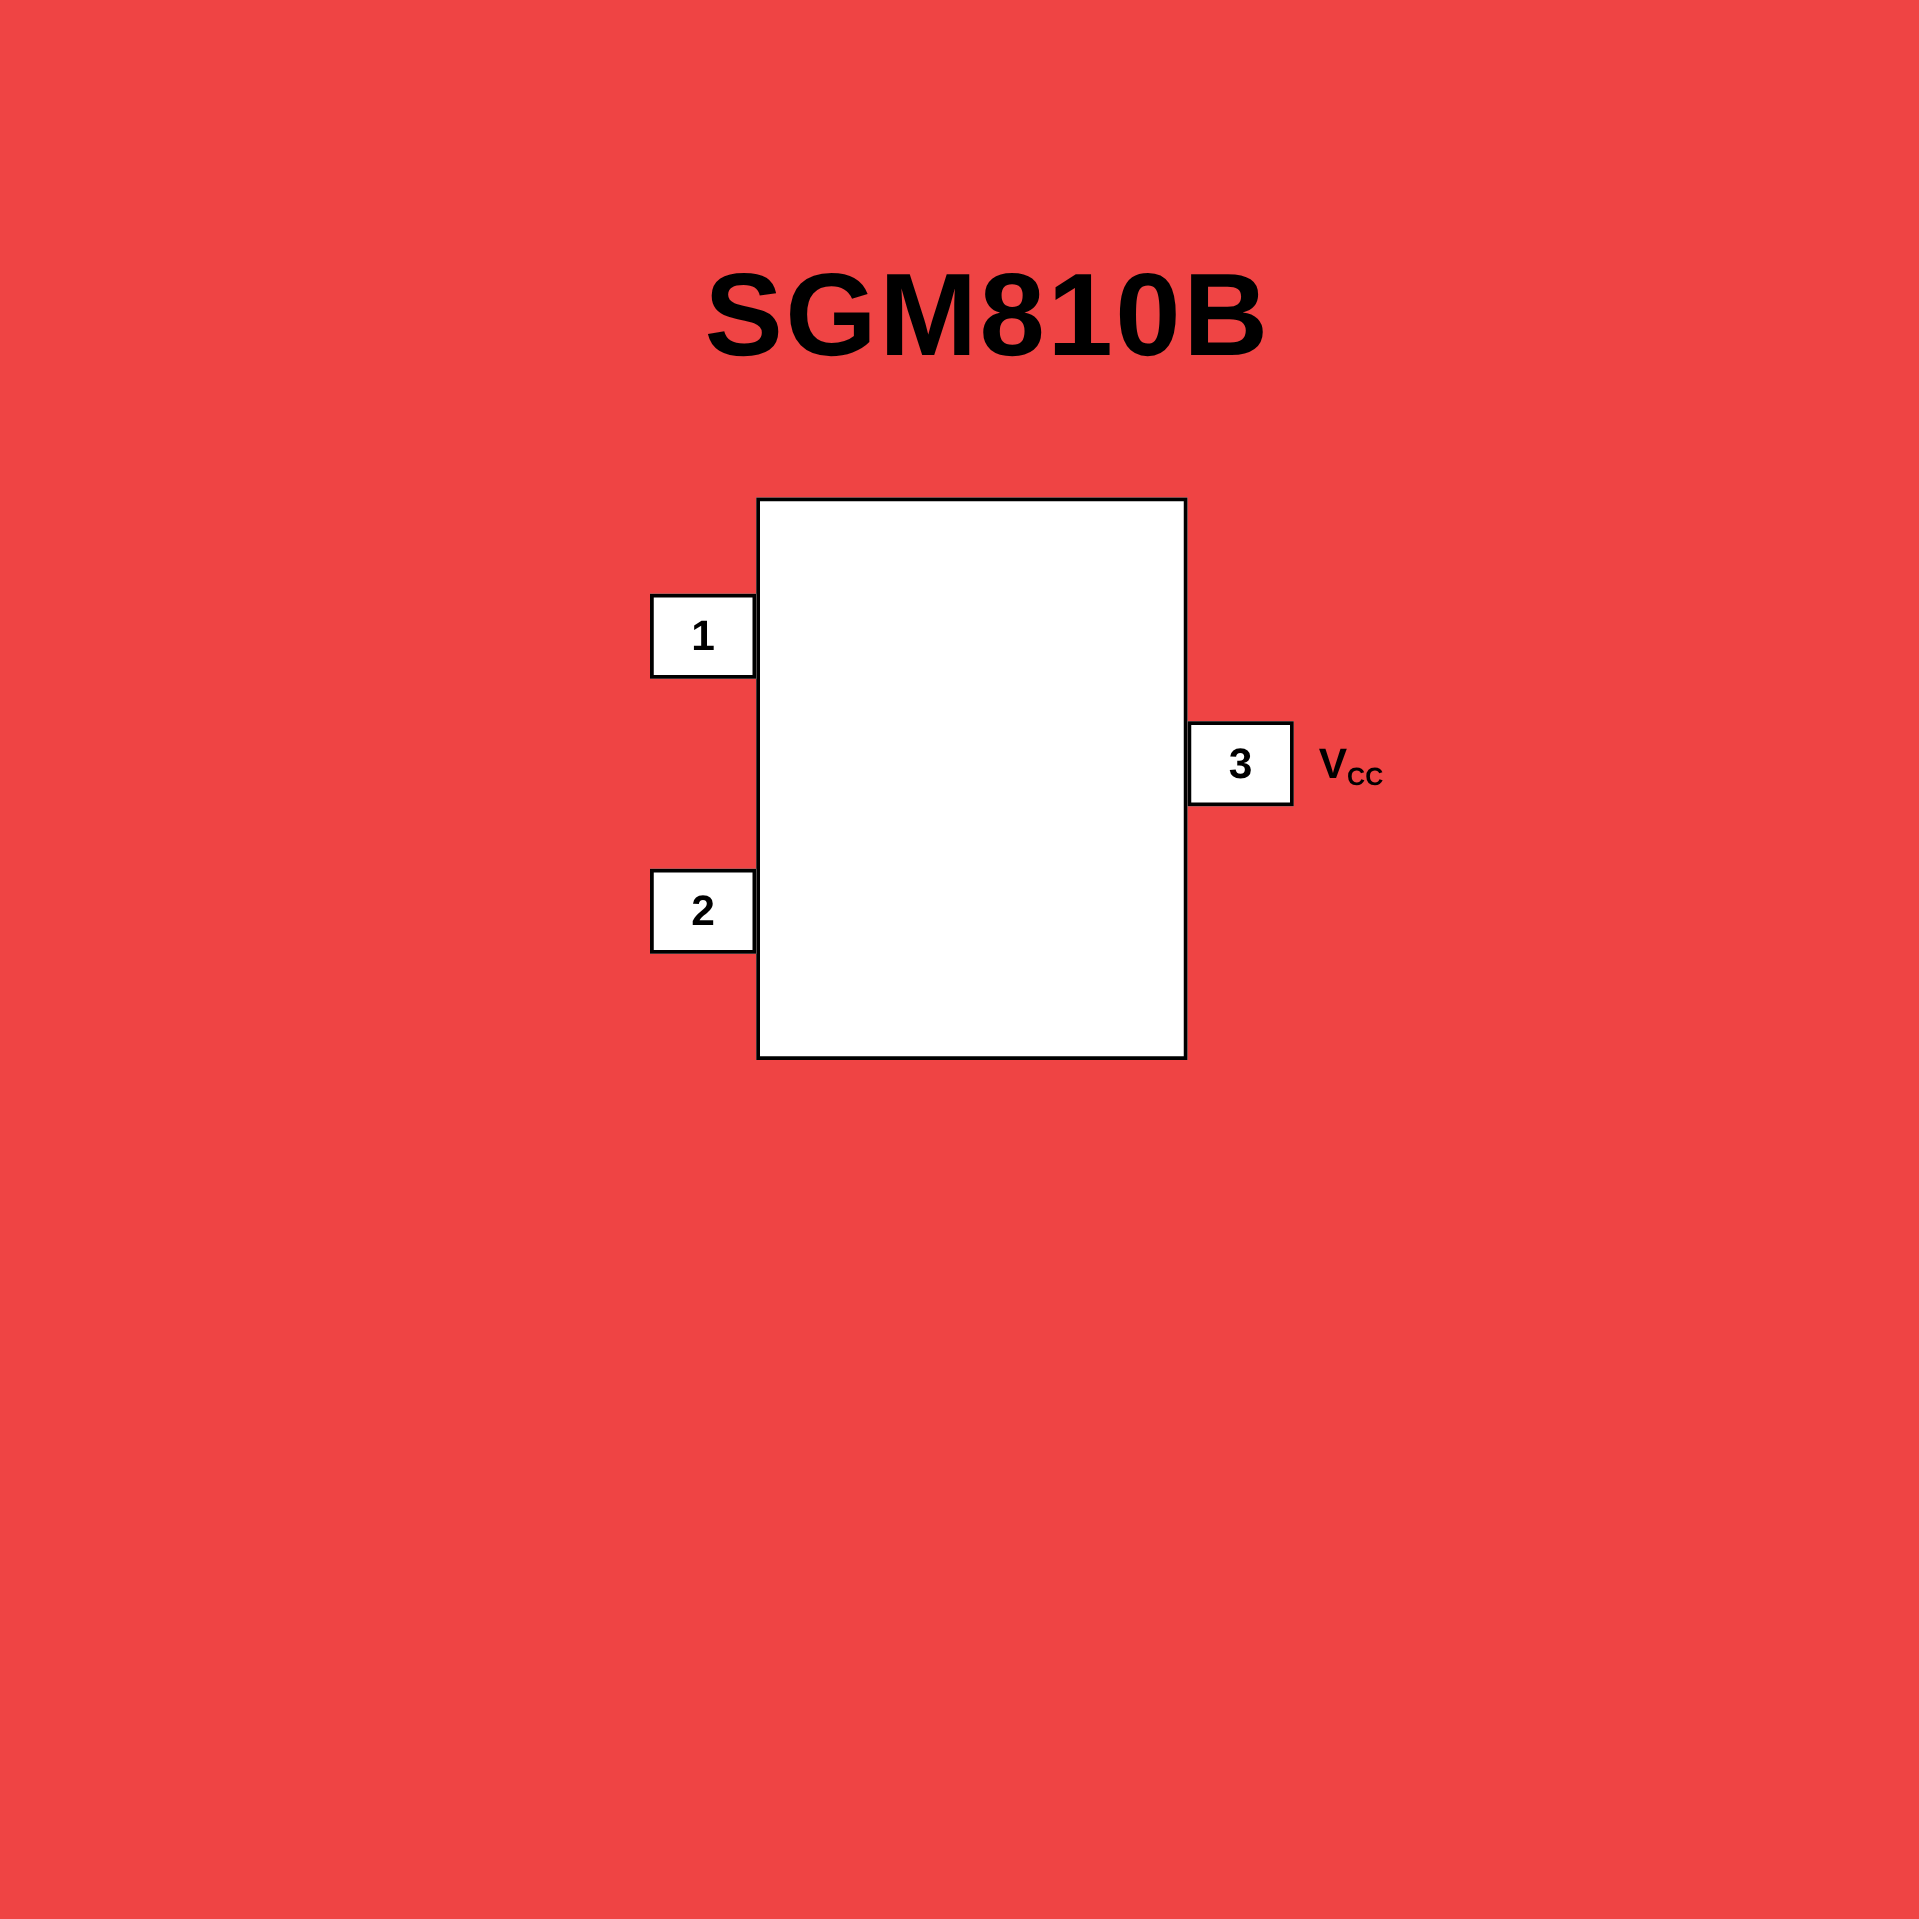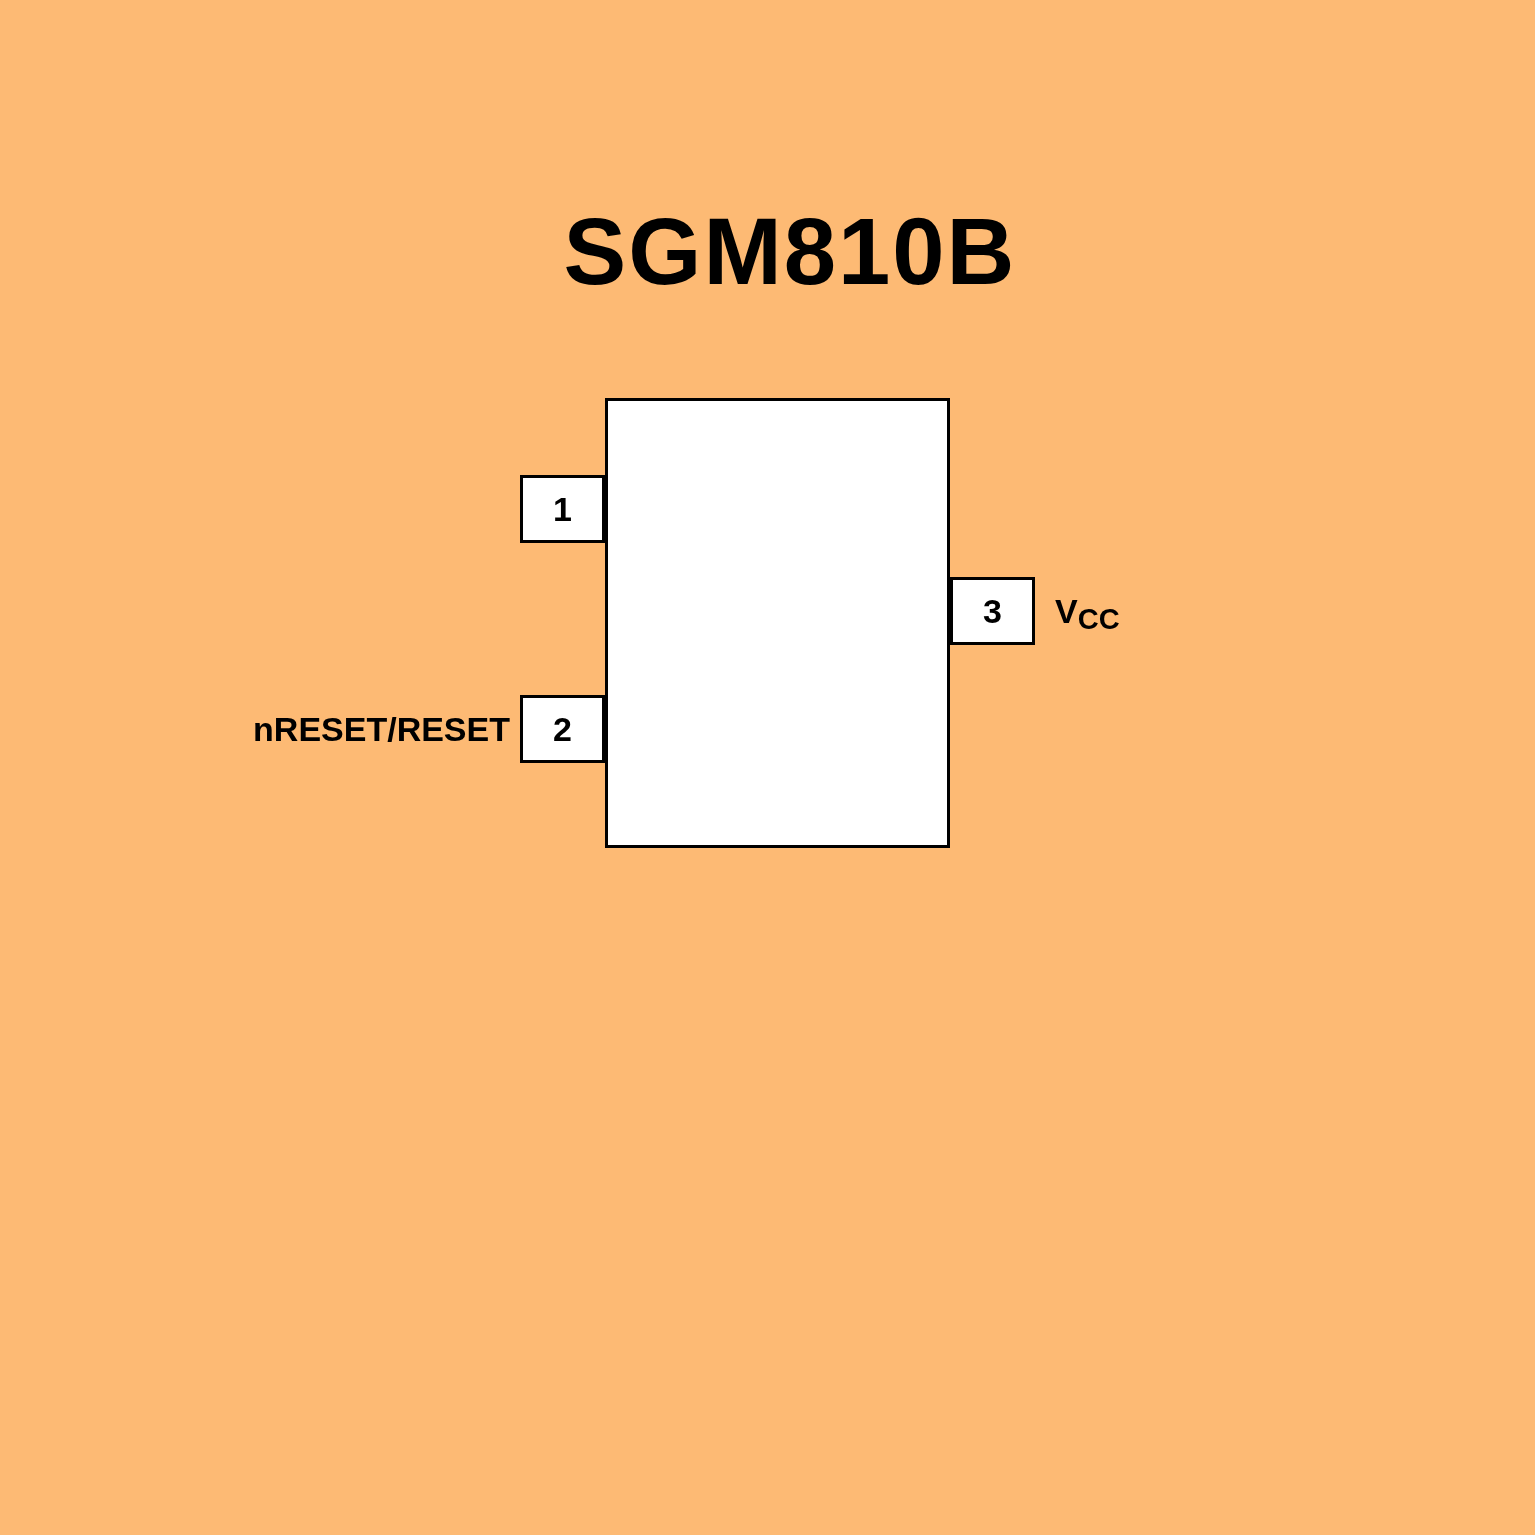--- a/index.html
+++ b/index.html
@@ -5,21 +5,21 @@
   html, body {
     margin: 0;
     padding: 0;
     background: #ffffff;
     font-family: "Liberation Sans", sans-serif;
   }
   .page {
     position: relative;
     width: 1535px;
     height: 1535px;
-    background: #fdba74;
+    background: #ef4444;
     overflow: hidden;
   }
   .chip-title {
     position: absolute;
     left: 380px;
     top: 198px;
     width: 820px;
     text-align: center;
     font-size: 94px;
     font-weight: bold;
@@ -65,42 +65,41 @@
     white-space: nowrap;
   }
   .pin-label.left-side {
     text-align: right;
   }
   .pin-label.label-1 { left: 200px; width: 305px; top: 475px; }
   .pin-label.label-2 { left: 200px; width: 310px; top: 695px; }
   .pin-label.label-3 { left: 1055px; top: 577px; }
 
   .subscript {
-    font-size: 29px;
+    font-size: 20px;
     font-weight: bold;
     vertical-align: -6px;
   }
 </style>
 </head>
 <body>
 
 <div class="page">
 
   <h1 class="chip-title">SGM810B</h1>
 
   <div class="chip-body"></div>
 
   <div class="pin-box pin-1">
     <span>1</span>
   </div>
 
   <div class="pin-box pin-2">
     <span>2</span>
   </div>
-  <div class="pin-label left-side label-2">nRESET/RESET</div>
 
   <div class="pin-box pin-3">
     <span>3</span>
   </div>
   <div class="pin-label label-3">
     <span>V</span><span class="subscript">CC</span>
   </div>
 
 </div>
 

